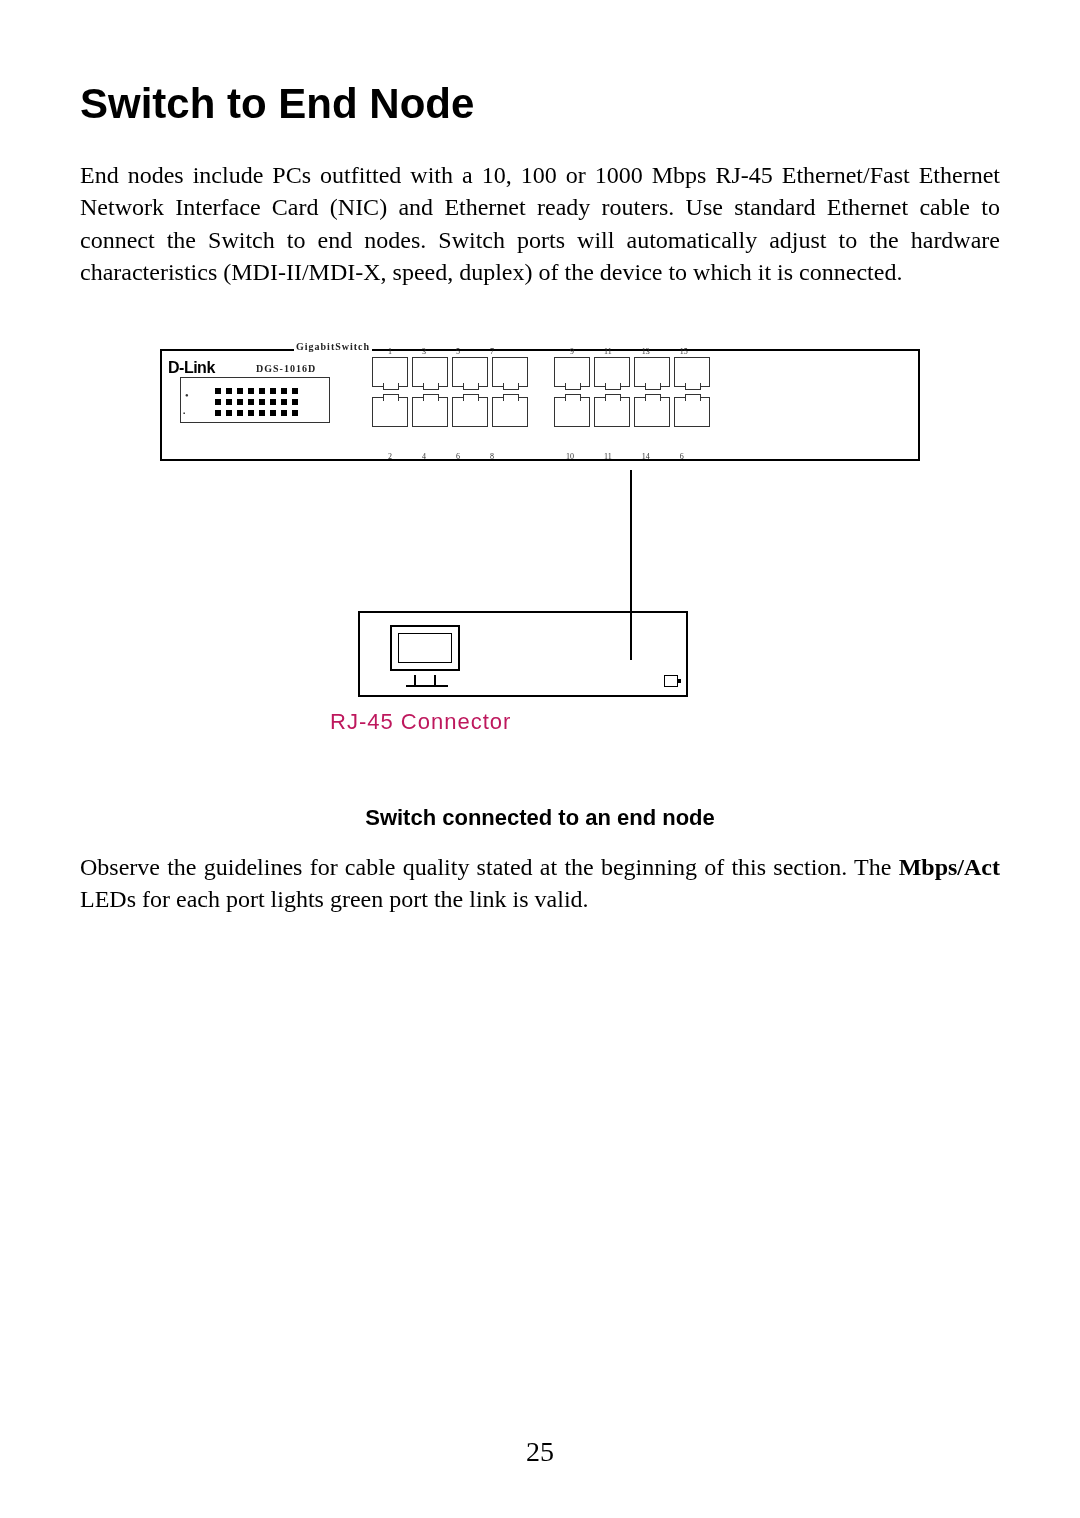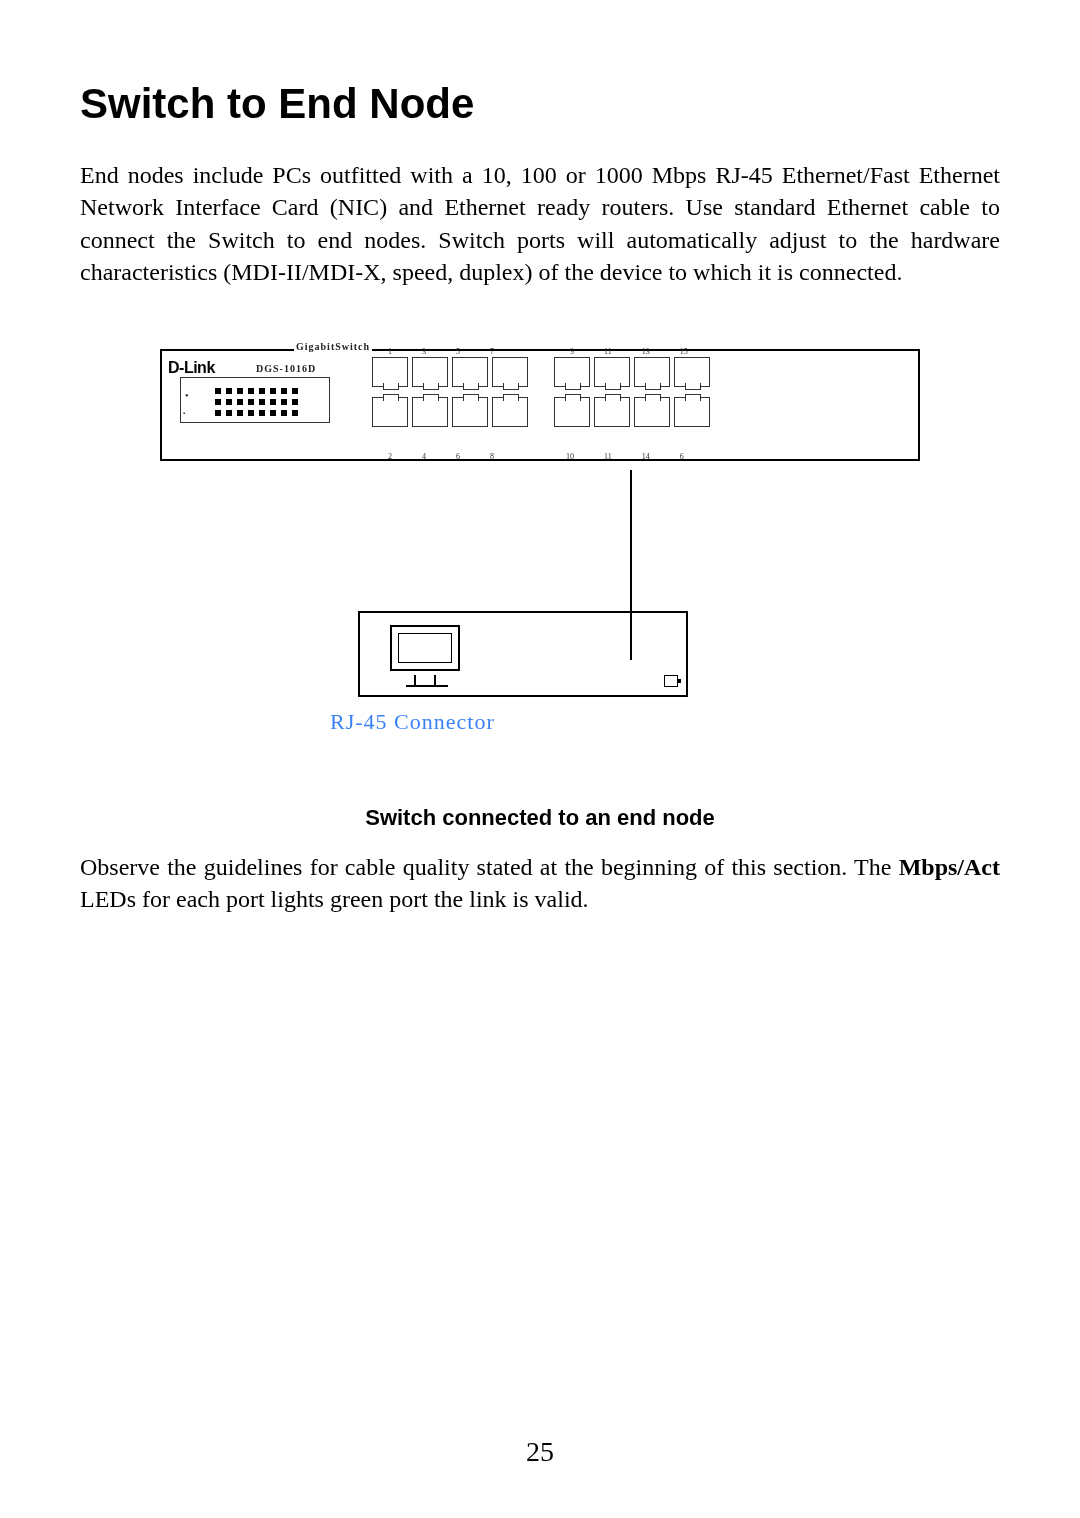--- a/index.html
+++ b/index.html
@@ -213,23 +213,23 @@
     .en-plug::after {
       content: "";
       position: absolute;
       top: 3px;
       right: -4px;
       width: 3px;
       height: 4px;
       background: #000;
     }
     .figure-sublabel {
-      font-family: Liberation Serif, serif;
+      font-family: Liberation Sans, sans-serif;
       font-size: 22px;
-      color: #3b82f6;
+      color: #be185d;
       margin: 12px 0 0 170px;
       letter-spacing: 1px;
     }
     .figure-caption {
       font-family: Arial, Helvetica, sans-serif;
       font-weight: bold;
       font-size: 22px;
       text-align: center;
       margin: 70px 0 20px 0;
     }

